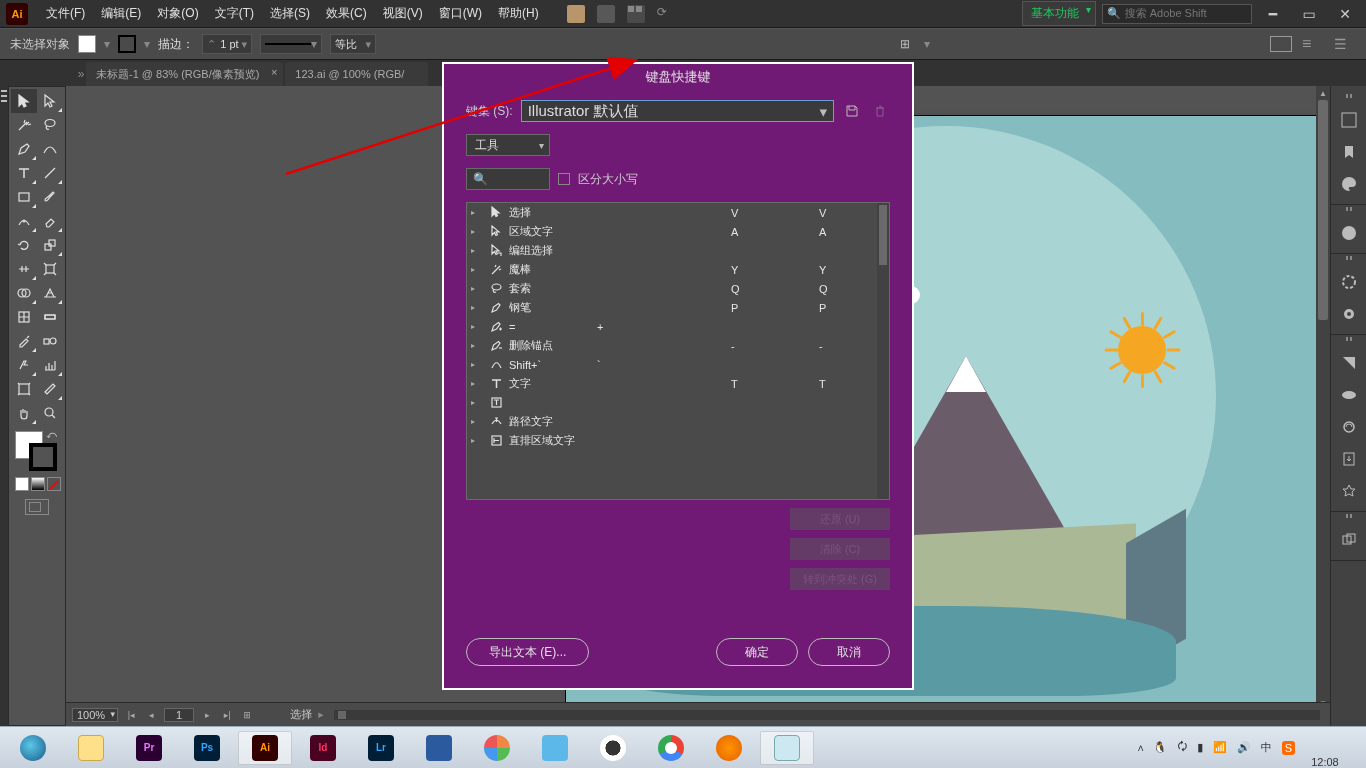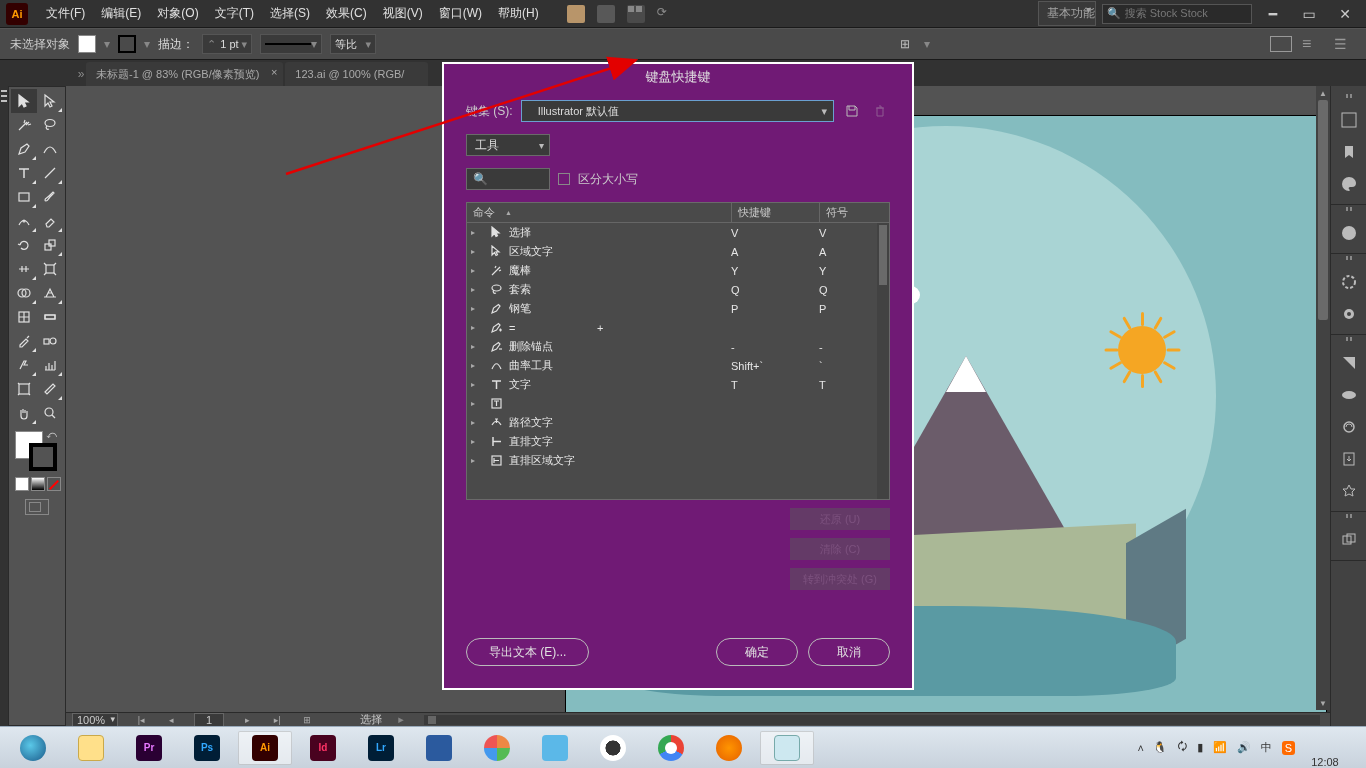--- a/index.html
+++ b/index.html
@@ -5,21 +5,21 @@
 * { margin:0; padding:0; box-sizing:border-box; font-family:"Microsoft YaHei",sans-serif; -webkit-font-smoothing:antialiased; }
 body { width:1366px; height:768px; background:#323232; overflow:hidden; position:relative; color:#c8c8c8; font-size:12px; }
 
 
 .topbar { height:28px; background:#323232; display:flex; align-items:center; padding:0 6px; border-bottom:1px solid #1a1a1a; }
 .ai-logo { width:22px; height:22px; background:#330000; color:#ff9a00; font-weight:bold; display:flex; align-items:center; justify-content:center; border-radius:3px; font-size:11px; margin-right:10px; }
 .menu-item { padding:0 8px; color:#e0e0e0; font-size:12px; cursor:pointer; }
 .top-icons { display:flex; gap:12px; margin-left:20px; align-items:center; }
 .top-icon { width:18px; height:18px; background:#585858; border-radius:2px; }
 .top-right { margin-left:auto; display:flex; align-items:center; gap:6px; }
-.workspace-sel { background:#3a3a3a; padding:3px 0 3px 8px; border:1px solid #555; position:relative; color:#a3a3a3; }
+.workspace-sel { background:#3a3a3a; padding:3px 16px 3px 8px; border:1px solid #555; position:relative; color:#22c55e; }
 .workspace-sel:after { content:"▾"; position:absolute; right:4px; top:2px; font-size:10px; }
 .search-box { width:150px; height:20px; background:#2a2a2a; border:1px solid #555; padding:0 4px; display:flex; align-items:center; gap:4px; color:#777; font-size:11px; }
 .win-btn { width:30px; height:20px; display:flex; align-items:center; justify-content:center; color:#ccc; font-size:14px; }
 
 
 .ctrlbar { height:32px; background:#4a4a4a; border-top:1px solid #555; border-bottom:1px solid #1a1a1a; display:flex; align-items:center; padding:0 10px; gap:8px; }
 .no-sel { color:#ccc; font-size:12px; }
 .fill-swatch { width:18px; height:18px; background:#fff; border:1px solid #888; }
 .stroke-swatch { width:18px; height:18px; border:2px solid #000; background:#4a4a4a; position:relative; }
 .ctrl-lbl { color:#ddd; font-size:12px; }
@@ -87,36 +87,36 @@
 
 
 .right-dock { width:36px; background:#424242; display:flex; flex-direction:column; padding-top:6px; gap:0; border-left:1px solid #2a2a2a; }
 .dock-group { display:flex; flex-direction:column; border-bottom:1px solid #2a2a2a; padding:4px 0; }
 .dock-btn { width:36px; height:32px; display:flex; align-items:center; justify-content:center; }
 .dock-btn svg { width:18px; height:18px; fill:#bbb; }
 .dock-handle { width:36px; height:8px; display:flex; justify-content:center; gap:2px; padding-top:2px; }
 .dock-handle span{ width:2px; height:4px; background:#888; }
 
 
-.status { position:absolute; left:66px; right:36px; bottom:42px; height:14px; background:#4a4a4a; border-top:1px solid #2a2a2a; display:flex; align-items:center; font-size:11px; color:#ccc; padding:0 6px; gap:16px; }
+.status { position:absolute; left:66px; right:36px; bottom:42px; height:24px; background:#4a4a4a; border-top:1px solid #2a2a2a; display:flex; align-items:center; font-size:11px; color:#ccc; padding:0 6px; gap:6px; }
 .zoom-sel { padding:0 12px 0 4px; border:1px solid #666; background:#3a3a3a; position:relative; }
 .zoom-sel:after { content:"▾"; position:absolute; right:2px; font-size:9px; }
 .nav-btn { width:14px; height:12px; display:flex; align-items:center; justify-content:center; font-size:9px; color:#aaa; }
 .art-input { width:30px; background:#3a3a3a; border:1px solid #666; text-align:center; padding:0 2px; }
 .h-scroll { flex:1; height:10px; background:#3a3a3a; margin:0 4px; position:relative; }
 .h-scroll:before { content:""; position:absolute; left:4px; top:1px; width:8px; height:8px; background:#666; }
 
 
 .dialog-shell { position:absolute; left:442px; top:62px; width:472px; height:628px; background:#fff; }
 .dialog { position:absolute; inset:2px; background:#701a75; display:flex; flex-direction:column; }
 .dialog-title { height:26px; display:flex; align-items:center; justify-content:center; color:#e0e0e0; font-size:13px; }
 .dialog-body { flex:1; padding:10px 22px; display:flex; flex-direction:column; gap:12px; }
 .row { display:flex; align-items:center; gap:8px; }
 .d-label { color:#ccc; font-size:12px; white-space:nowrap; }
-.d-select { flex:1; height:22px; background:#3a3a3a; border:1px solid #6aa0d0; color:#ddd; font-size:11px; padding:0 20px 0 16px; position:relative; display:flex; align-items:center; }
+.d-select { flex:1; height:22px; background:#3a3a3a; border:1px solid #6aa0d0; color:#ddd; font-size:15px; padding:0 20px 0 6px; position:relative; display:flex; align-items:flex-end; }
 .d-select:after{ content:"▾"; position:absolute; right:6px; color:#bbb; }
 .mini-btn { width:20px; height:20px; display:flex; align-items:center; justify-content:center; color:#bbb; }
 .d-select2 { width:84px; height:22px; background:#3a3a3a; border:1px solid #6a6a6a; color:#ddd; font-size:12px; padding:0 18px 0 8px; position:relative; display:flex; align-items:center; }
 .d-select2:after{ content:"▾"; position:absolute; right:5px; color:#bbb; font-size:10px; }
 .d-search { width:84px; height:22px; background:#3a3a3a; border:1px solid #6a6a6a; display:flex; align-items:center; padding:0 6px; color:#888; }
 .d-check { width:12px; height:12px; border:1px solid #888; display:inline-block; }
 .list-box { border:1px solid #6a6a6a; background:#4a4a4a; height:298px; display:flex; flex-direction:column; }
 .list-head { display:flex; height:20px; border-bottom:1px solid #666; }
 .list-head div { color:#ccc; font-size:11px; display:flex; align-items:center; padding:0 6px; }
 .col-cmd { flex:1; }
@@ -173,21 +173,21 @@
     <div class="top-icon" style="background:#4a4a4a;display:flex">
         <span style="width:6px;height:6px;background:#888;margin:1px"></span>
         <span style="width:6px;height:6px;background:#888;margin:1px"></span>
       </div>
     <div class="top-icon" style="background:transparent;color:#888">⟳</div>
   </div>
   <div class="top-right">
     <div class="workspace-sel">基本功能</div>
     <div class="search-box">
       <span>🔍</span>
-      <span>搜索 Stock Stock</span>
+      <span>搜索 Adobe Shift</span>
     </div>
     <div class="win-btn">━</div>
     <div class="win-btn">▭</div>
     <div class="win-btn">✕</div>
   </div>
 </div>
 
 <div class="ctrlbar">
   <span class="no-sel">未选择对象</span>
   <div class="fill-swatch"></div>
@@ -586,25 +586,20 @@
         <div class="d-select2">
             <span>工具</span>
           </div>
       </div>
       <div class="row">
         <div class="d-search">🔍</div>
         <span class="d-check"></span>
         <span class="d-label">区分大小写</span>
       </div>
       <div class="list-box">
-        <div class="list-head">
-          <div class="col-cmd col-cmd-head">命令</div>
-          <div class="col-sk">快捷键</div>
-          <div class="col-sym">符号</div>
-        </div>
         <div class="list-body" id="list-body">
           <div class="list-row">
               <div class="c1">
                 <svg viewBox="0 0 13 13">
                   <path d="M2 1l0 9 2.5-2.5 1.5 3 1.5-.7-1.5-3 3 0z" fill="#e0e0e0"></path>
                 </svg>
               </div>
               <div class="c2">选择</div>
               <div class="c3">V</div>
               <div class="c4">V</div>
@@ -615,20 +610,31 @@
                   <path d="M2 1l0 9 2.5-2.5 1.5 3 1.5-.7-1.5-3 3 0z"></path>
                 </svg>
               </div>
               <div class="c2">区域文字</div>
               <div class="c3">A</div>
               <div class="c4">A</div>
             </div>
             <div class="list-row">
               <div class="c1">
                 <svg viewBox="0 0 13 13">
+                  <path d="M2 1l0 9 2.5-2.5 1.5 3 1.5-.7-1.5-3 3 0z"></path>
+                  <path d="M8 9h3v3"></path>
+                </svg>
+              </div>
+              <div class="c2">编组选择</div>
+              <div class="c3"></div>
+              <div class="c4"></div>
+            </div>
+            <div class="list-row">
+              <div class="c1">
+                <svg viewBox="0 0 13 13">
                   <path d="M2 11l7-7M7 6l3-3M5 4l1-2M9 7l2-1"></path>
                 </svg>
               </div>
               <div class="c2">魔棒</div>
               <div class="c3">Y</div>
               <div class="c4">Y</div>
             </div>
             <div class="list-row">
               <div class="c1">
                 <svg viewBox="0 0 13 13">
@@ -670,21 +676,20 @@
               <div class="c2">删除锚点</div>
               <div class="c3">-</div>
               <div class="c4">-</div>
             </div>
             <div class="list-row">
               <div class="c1">
                 <svg viewBox="0 0 13 13">
                   <path d="M2 10c3-7 6-7 9 0"></path>
                 </svg>
               </div>
-              <div class="c2">曲率工具</div>
               <div class="c3">Shift+`</div>
               <div class="c4">`</div>
             </div>
             <div class="list-row">
               <div class="c1">
                 <svg viewBox="0 0 13 13">
                   <path d="M2 3h9M6.5 3v8" stroke-width="1.5"></path>
                 </svg>
               </div>
               <div class="c2">文字</div>
@@ -702,30 +707,20 @@
               <div class="c4"></div>
             </div>
             <div class="list-row">
               <div class="c1">
                 <svg viewBox="0 0 13 13">
                   <path d="M2 9c3-5 6-5 9 0"></path>
                   <path d="M5 3h3M6.5 3v4"></path>
                 </svg>
               </div>
               <div class="c2">路径文字</div>
-              <div class="c3"></div>
-              <div class="c4"></div>
-            </div>
-            <div class="list-row">
-              <div class="c1">
-                <svg viewBox="0 0 13 13">
-                  <path d="M3 2v9M3 6.5h8" stroke-width="1.5"></path>
-                </svg>
-              </div>
-              <div class="c2">直排文字</div>
               <div class="c3"></div>
               <div class="c4"></div>
             </div>
             <div class="list-row">
               <div class="c1">
                 <svg viewBox="0 0 13 13">
                   <rect x="2" y="2" width="9" height="9"></rect>
                   <path d="M4 4v5M4 6.5h5"></path>
                 </svg>
               </div>

